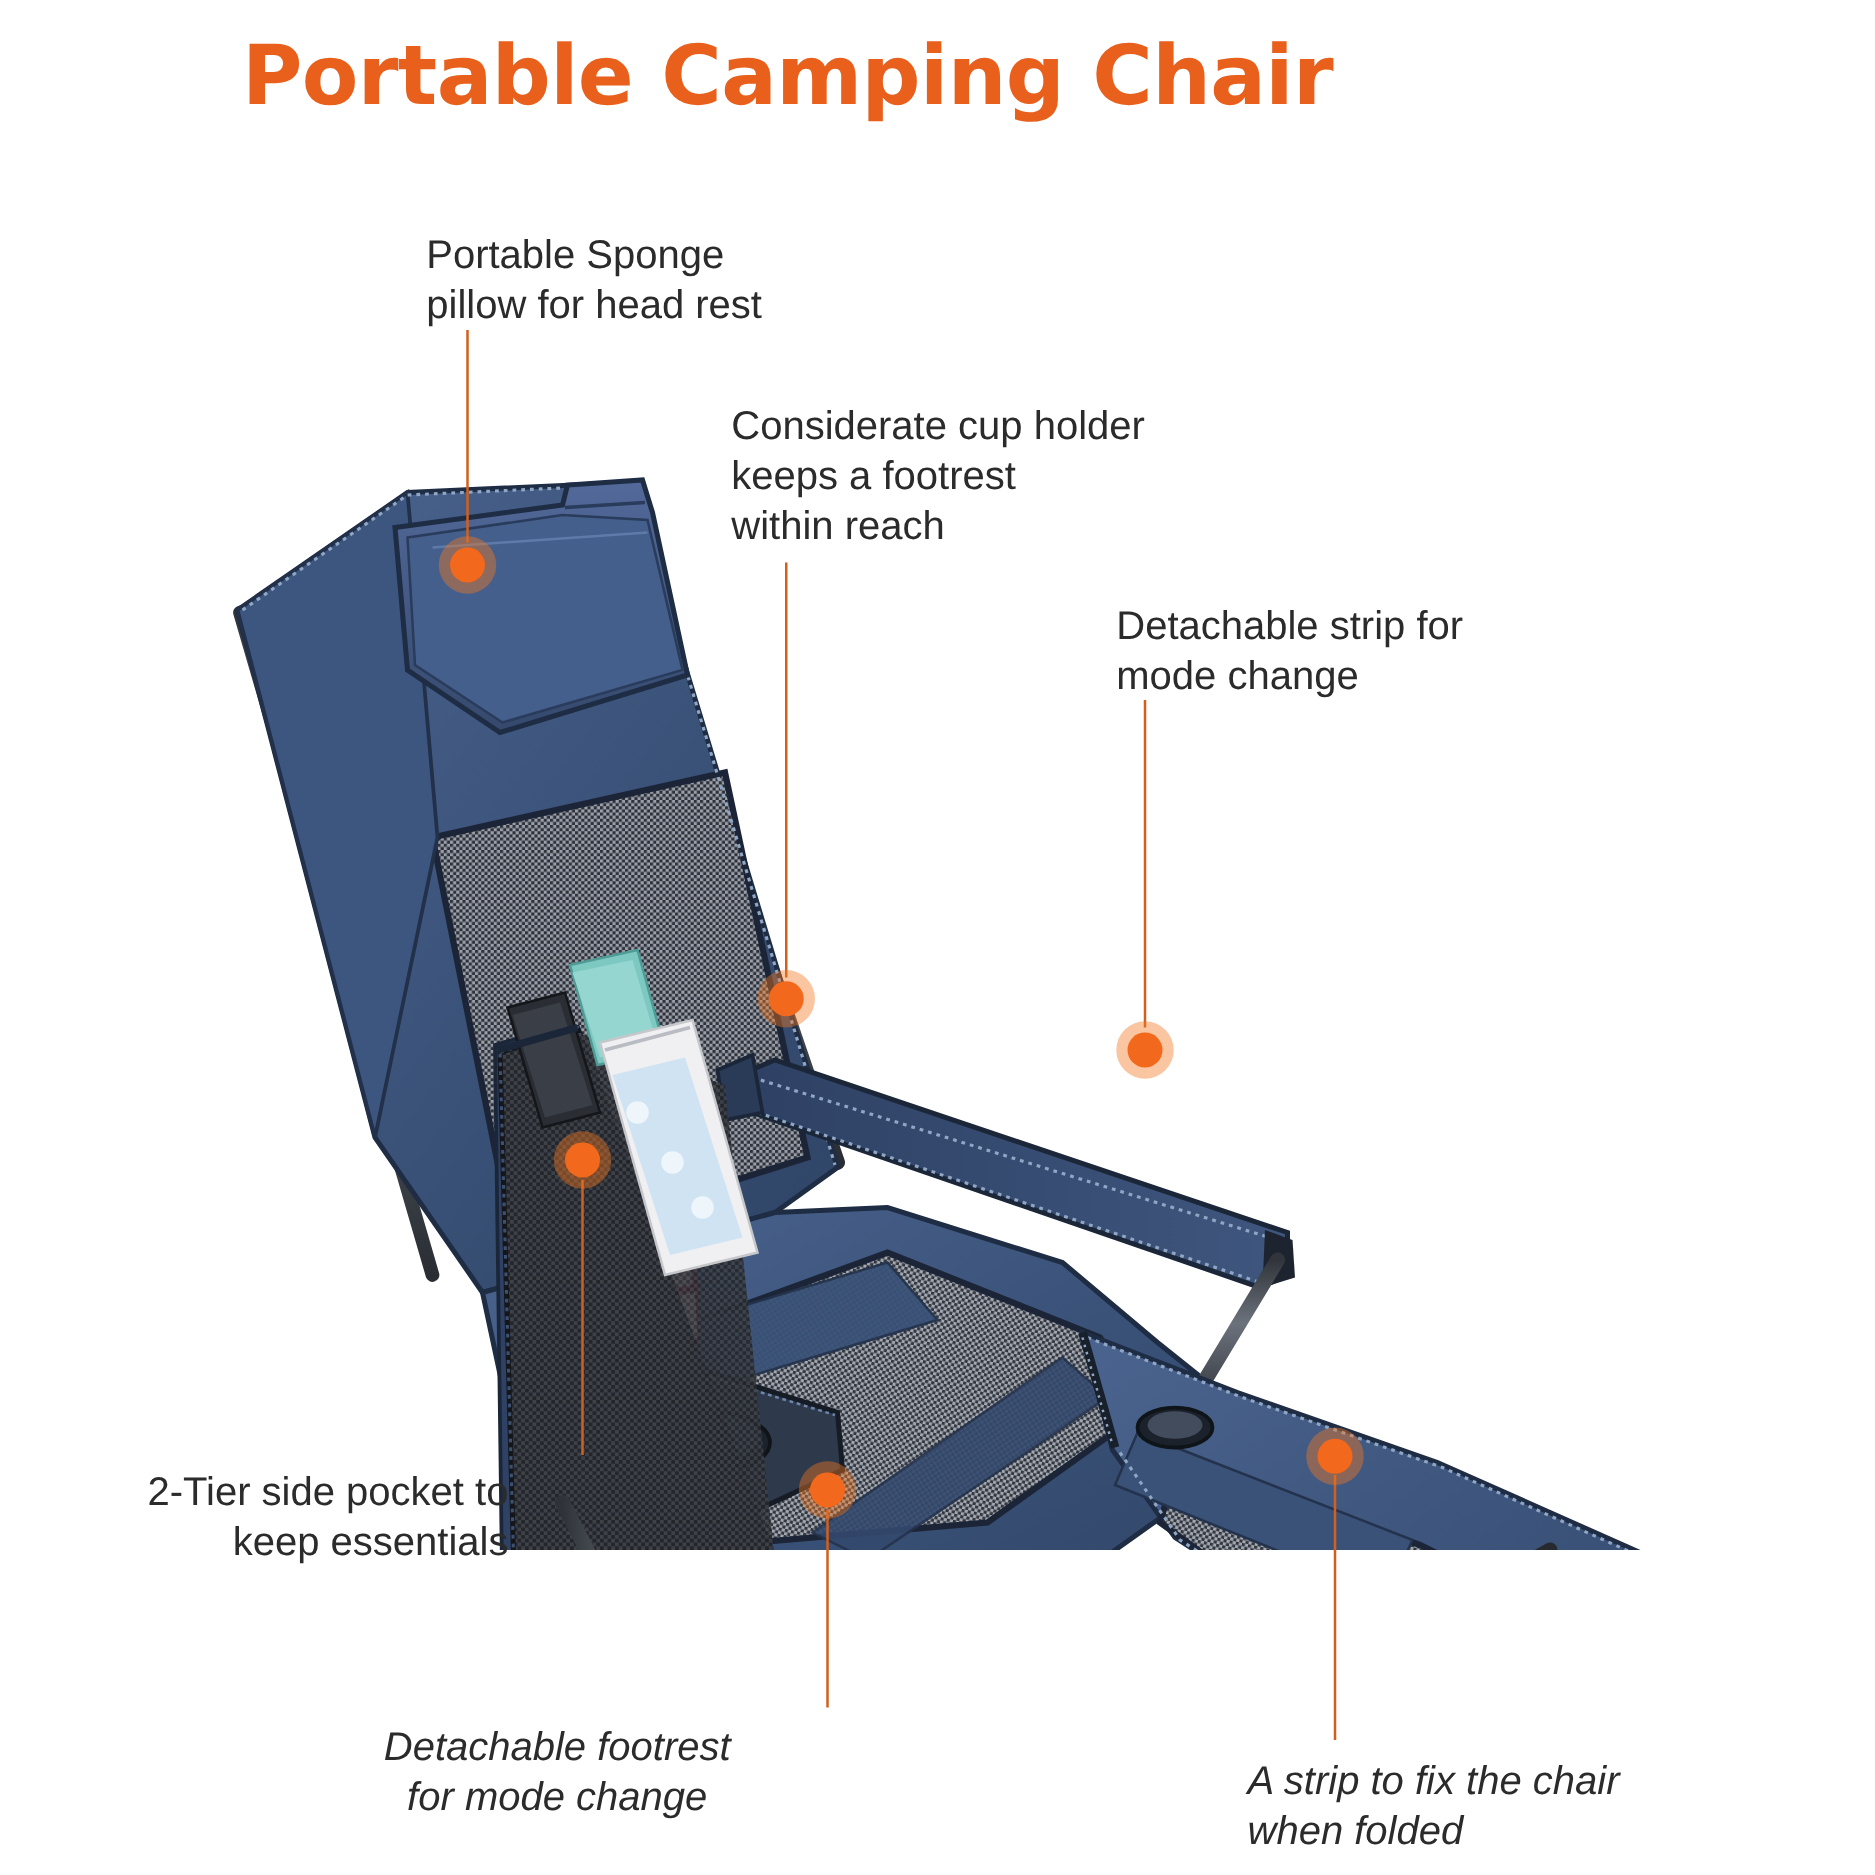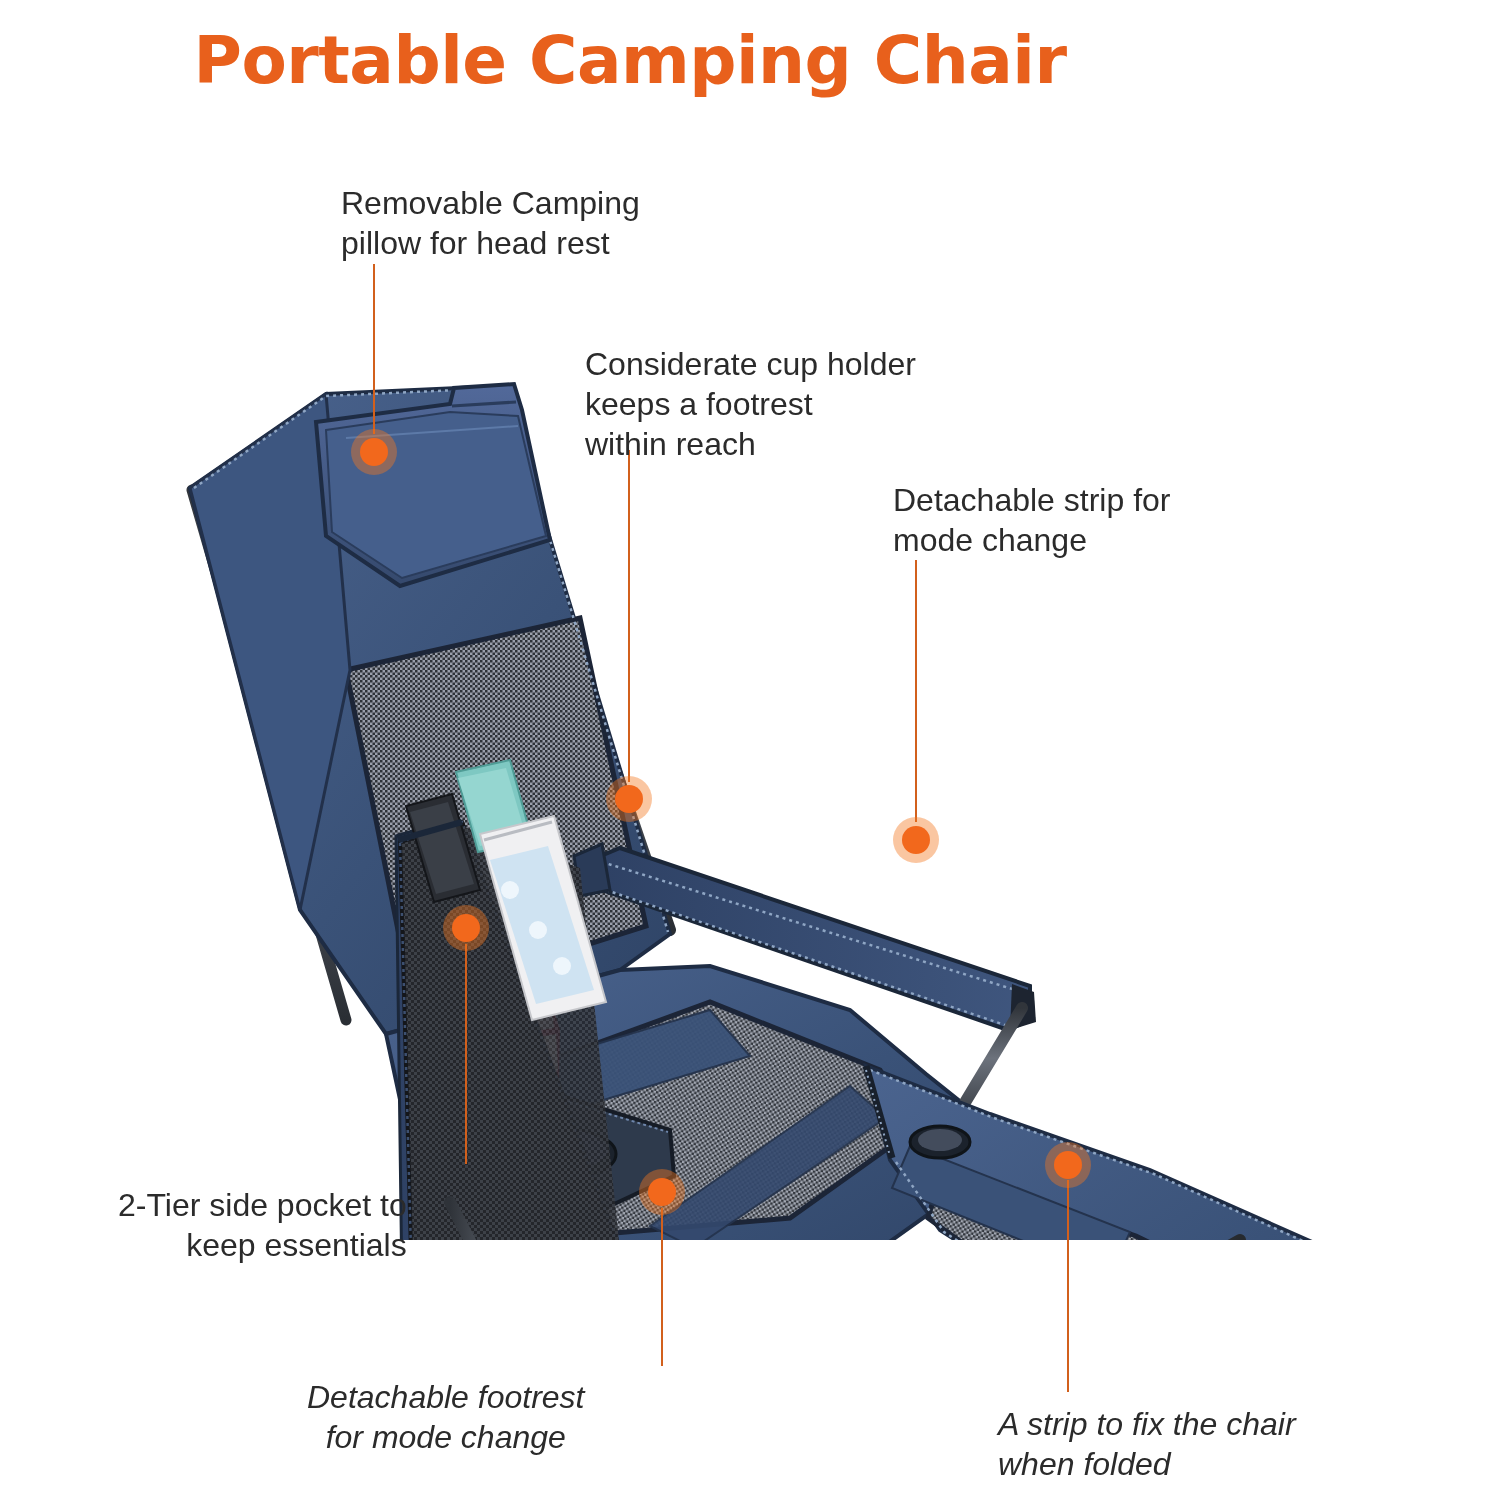--- a/index.html
+++ b/index.html
@@ -32,23 +32,23 @@
     line-height:40px;
     color:#2b2b2b;
     white-space:nowrap;
   }
   .callout .line { display:block; }
   .callout.align-left  { text-align:left; }
   .callout.align-right { text-align:right; }
   .callout.align-center{ text-align:center;font-style:italic; }
 
   #c-pillow   { left:341px; top:183px; }
-  #c-cup      { left:585px; top:344px; }
+  #c-cup      { left:585px; top:320px; }
   #c-zipper   { left:893px; top:480px; }
-  #c-pocket   { left:118px; top:1173px; text-align:right;margin-top:12px; }
+  #c-pocket   { left:118px; top:1173px; text-align:right; }
   #c-footrest { left:307px; top:1377px; text-align:center; }
   #c-strip    { left:998px; top:1404px;font-style:italic; }
 
   
   .leader {
     position:absolute;
     background:#D2601C;
   }
 
   
@@ -313,21 +313,21 @@
   <div class="leader" style="left:1067px; top:1180px; width:2px; height:212px;"></div>
 
   <div class="marker" style="left:374px; top:452px;"></div>
   <div class="marker" style="left:629px; top:799px;"></div>
   <div class="marker" style="left:916px; top:840px;"></div>
   <div class="marker" style="left:466px; top:928px;"></div>
   <div class="marker" style="left:662px; top:1192px;"></div>
   <div class="marker" style="left:1068px; top:1165px;"></div>
 
   <div class="callout align-left" id="c-pillow">
-    <span class="line">Removable Camping</span>
+    <span class="line">Portable Sponge</span>
     <span class="line">pillow for head rest</span>
   </div>
 
   <div class="callout align-left" id="c-cup">
     <span class="line">Considerate cup holder</span>
     <span class="line">keeps a footrest</span>
     <span class="line">within reach</span>
   </div>
 
   <div class="callout align-left" id="c-zipper">

